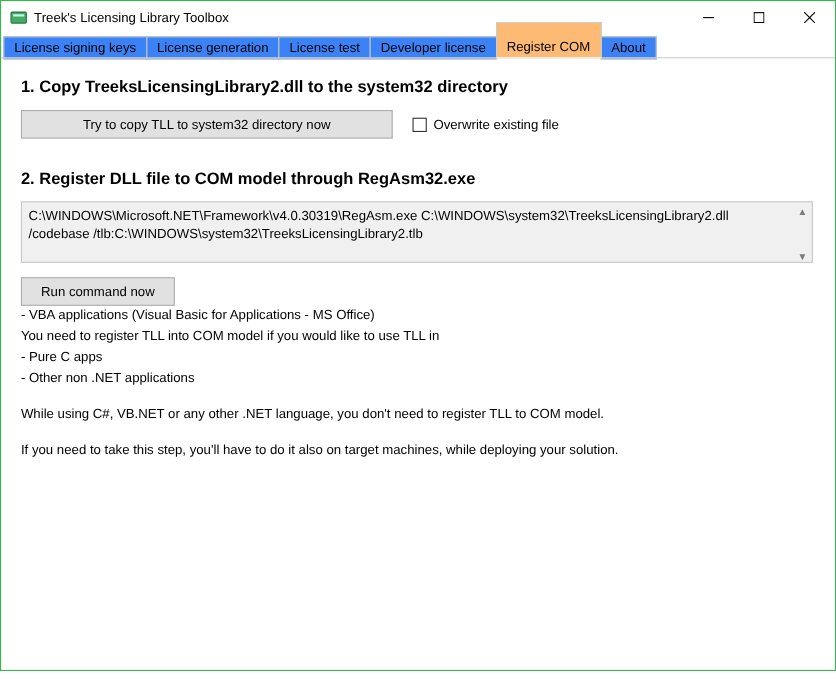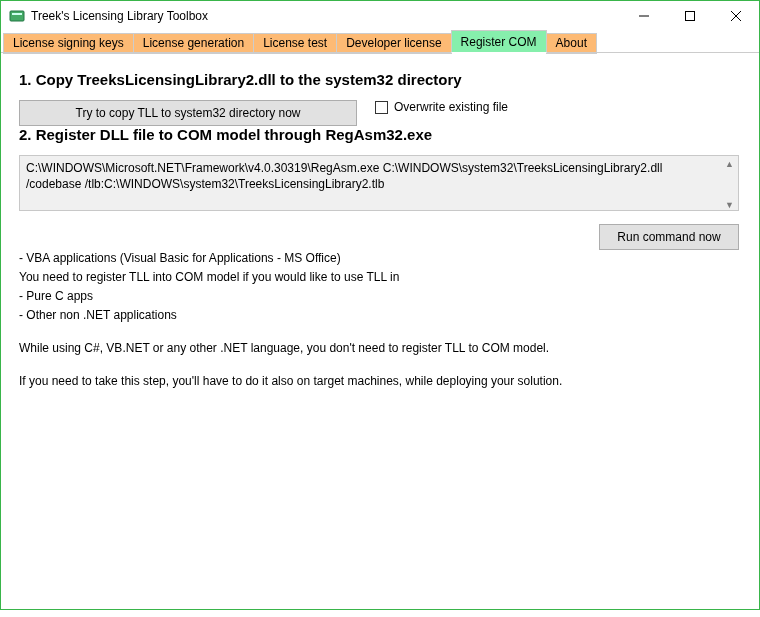--- a/index.html
+++ b/index.html
@@ -58,36 +58,36 @@
   .tabstrip::after {
     content: "";
     position: absolute;
     left: 0; right: 0; bottom: 0;
     height: 1px;
     background: #ccc;
   }
   .tab {
     border: 1px solid #ccc;
     border-bottom: 1px solid #ccc;
-    background: #fdba74;
+    background: #3b82f6;
     padding: 2px 9px 3px 9px;
     font-size: 12px;
     margin-right: 0px;
     position: relative;
     top: 1px;
     color: #000;
     line-height: 14px;
   }
   .tab + .tab { margin-left: -1px; }
   .tab.active {
-    background: #86efac;
+    background: #fdba74;
     border-bottom: 1px solid #fff;
     z-index: 2;
     top: 0;
-    padding-top: 4px;
+    padding-top: 14px;
   }
 
   
   .content {
     flex: 1;
     padding: 18px 18px 10px 18px;
     overflow: hidden;
   }
   h2.step {
     font-size: 15px;
@@ -95,22 +95,23 @@
     margin: 0 0 12px 0;
   }
   h2.help-h {
     font-size: 16px;
     font-weight: 700;
     margin: 30px 0 18px 0;
   }
 
   .row1 {
     display: flex;
-    align-items: flex-start;
+    align-items: center;
     gap: 18px;
+    margin-bottom: 28px;
   }
   button.win {
     font-family: inherit;
     font-size: 12px;
     padding: 5px 14px;
     background: #e1e1e1;
     border: 1px solid #adadad;
     color: #000;
     min-height: 26px;
   }
@@ -148,21 +149,21 @@
     display: flex; align-items: center; justify-content: center;
     color: #7a7a7a;
     font-size: 9px;
     pointer-events: none;
   }
   .scroll-hint.top { top: 1px; height: 16px; }
   .scroll-hint.bot { bottom: 1px; height: 16px; }
 
   .run-row {
     display: flex;
-    justify-content: flex-end;
+    justify-content: flex-start;
     margin-top: 10px;
     width: 720px;
   }
 
   .help-body p {
     margin: 0 0 2px 0;
     font-size: 12px;
     line-height: 17px;
   }
   .help-body p.gap { margin-top: 16px; }

